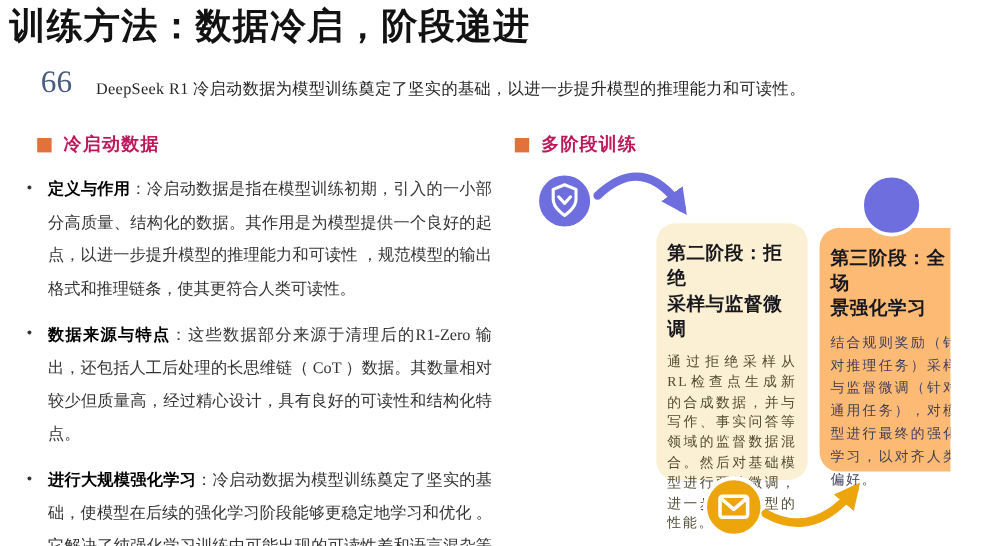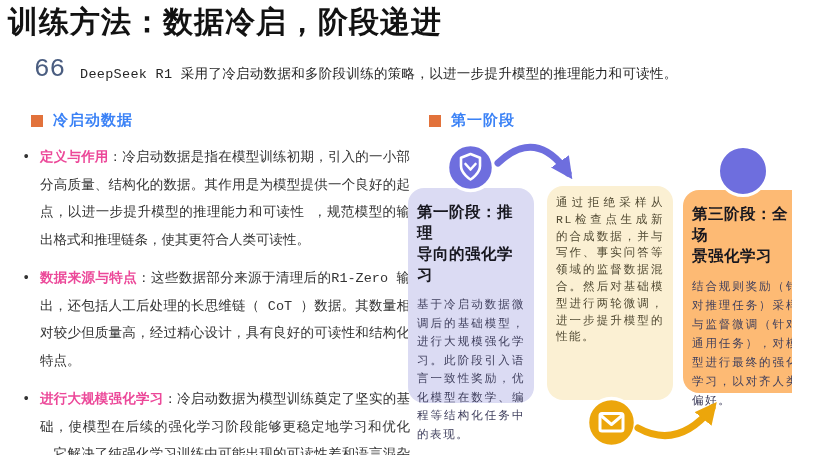--- a/index.html
+++ b/index.html
@@ -1,44 +1,44 @@
 <!DOCTYPE html>
 <html><head>
 <meta charset="utf-8">
 <style>
   html,body{margin:0;padding:0;background:#ffffff;}
   .slide{
     position:relative;width:792px;height:455px;background:#ffffff;overflow:hidden;
-    font-family:Liberation Mono, monospace;
+    font-family:Liberation Serif, serif;
   }
   
   .page-title{
     position:absolute;left:8px;top:2px;font-size:30px;font-weight:800;
     color:#121212;letter-spacing:1px;
   }
   .intro-number{
     position:absolute;left:34px;top:54px;font-size:26px;color:#4A5D80;font-weight:400;text-align:center;
   }
   .intro-text{
     position:absolute;left:80px;top:65px;font-size:13.5px;color:#262626;letter-spacing:0.3px;
   }
   
   .section-header{position:absolute;display:flex;align-items:center;}
   .section-header.left-hd{left:31px;top:111px;}
   .section-header.right-hd{left:429px;top:111px;}
   .sq{width:12px;height:12px;background:#E2723B;margin-right:10px;flex:0 0 auto;}
-  .section-label{font-size:15px;font-weight:700;color:#3b82f6;letter-spacing:1px;}
+  .section-label{font-size:15px;font-weight:700;color:#be185d;letter-spacing:1px;}
   
   .bullets{position:absolute;left:20px;top:144px;width:390px;}
   .bullet{
     position:relative;padding-left:20px;margin-bottom:11px;
     font-size:13.5px;line-height:27.5px;color:#333333;text-align:justify;
   }
   .bullet-dot{position:absolute;left:2px;top:0;color:#333;font-size:14px;}
-  .bullet .lead{font-weight:700;color:#ec4899;}
+  .bullet .lead{font-weight:700;color:#000000;}
   
   .card{position:absolute;border-radius:16px;z-index:1;}
   .card-1{left:408px;top:188px;width:126px;height:215px;background:#DBDBF3;}
   .card-2{left:547px;top:186px;width:126px;height:214px;background:#FBF0D3;}
   .card-3{left:683px;top:190px;width:125px;height:203px;background:#fdba74;}
   .card-title{
     margin:15px 9px 0 9px;font-size:15.5px;font-weight:800;color:#17171f;
     line-height:21px;white-space:pre-line;letter-spacing:0.5px;
   }
   .card-body{
@@ -58,50 +58,47 @@
   .arrow-purple{left:492px;top:133px;}
   .arrow-gold{left:630px;top:392px;}
 </style>
 </head>
 <body>
 
 <div class="slide">
 
   <div class="page-title">训练方法：数据冷启，阶段递进</div>
   <div class="intro-number">66</div>
-  <div class="intro-text">DeepSeek R1 采用了冷启动数据和多阶段训练的策略，以进一步提升模型的推理能力和可读性。</div>
+  <div class="intro-text">DeepSeek R1 冷启动数据为模型训练奠定了坚实的基础，以进一步提升模型的推理能力和可读性。</div>
 
   <div class="section-header left-hd">
     <span class="sq"></span>
     <span class="section-label">冷启动数据</span>
   </div>
 
   <div class="bullets">
     <div class="bullet">
       <span class="bullet-dot">•</span><span class="lead">定义与作用</span><span>：冷启动数据是指在模型训练初期，引入的一小部分高质量、结构化的数据。其作用是为模型提供一个良好的起点，以进一步提升模型的推理能力和可读性 ，规范模型的输出格式和推理链条，使其更符合人类可读性。</span>
     </div>
     <div class="bullet">
       <span class="bullet-dot">•</span><span class="lead">数据来源与特点</span><span>：这些数据部分来源于清理后的R1-Zero 输出，还包括人工后处理的长思维链（ CoT ）数据。其数量相对较少但质量高，经过精心设计，具有良好的可读性和结构化特点。</span>
     </div>
     <div class="bullet">
       <span class="bullet-dot">•</span><span class="lead">进行大规模强化学习</span><span>：冷启动数据为模型训练奠定了坚实的基础，使模型在后续的强化学习阶段能够更稳定地学习和优化 。它解决了纯强化学习训练中可能出现的可读性差和语言混杂等问题。</span>
     </div>
   </div>
 
   <div class="section-header right-hd">
     <span class="sq"></span>
-    <span class="section-label">第一阶段</span>
+    <span class="section-label">多阶段训练</span>
   </div>
 
-  <div class="card card-1">
-    <div class="card-title">第一阶段：推理
-导向的强化学习</div>
-    <div class="card-body">基于冷启动数据微调后的基础模型，进行大规模强化学习。此阶段引入语言一致性奖励，优化模型在数学、编程等结构化任务中的表现。</div>
-  </div>
   <div class="card card-2">
+    <div class="card-title">第二阶段：拒绝
+采样与监督微调</div>
     <div class="card-body">通过拒绝采样从RL检查点生成新的合成数据，并与写作、事实问答等领域的监督数据混合。然后对基础模型进行两轮微调，进一步提升模型的性能。</div>
   </div>
   <div class="card card-3">
     <div class="card-title">第三阶段：全场
 景强化学习</div>
     <div class="card-body">结合规则奖励（针对推理任务）采样与监督微调（针对通用任务），对模型进行最终的强化学习，以对齐人类偏好。</div>
   </div>
 
   <div class="icon-badge shield-badge">
     <svg width="53" height="53" viewBox="0 0 53 53">

